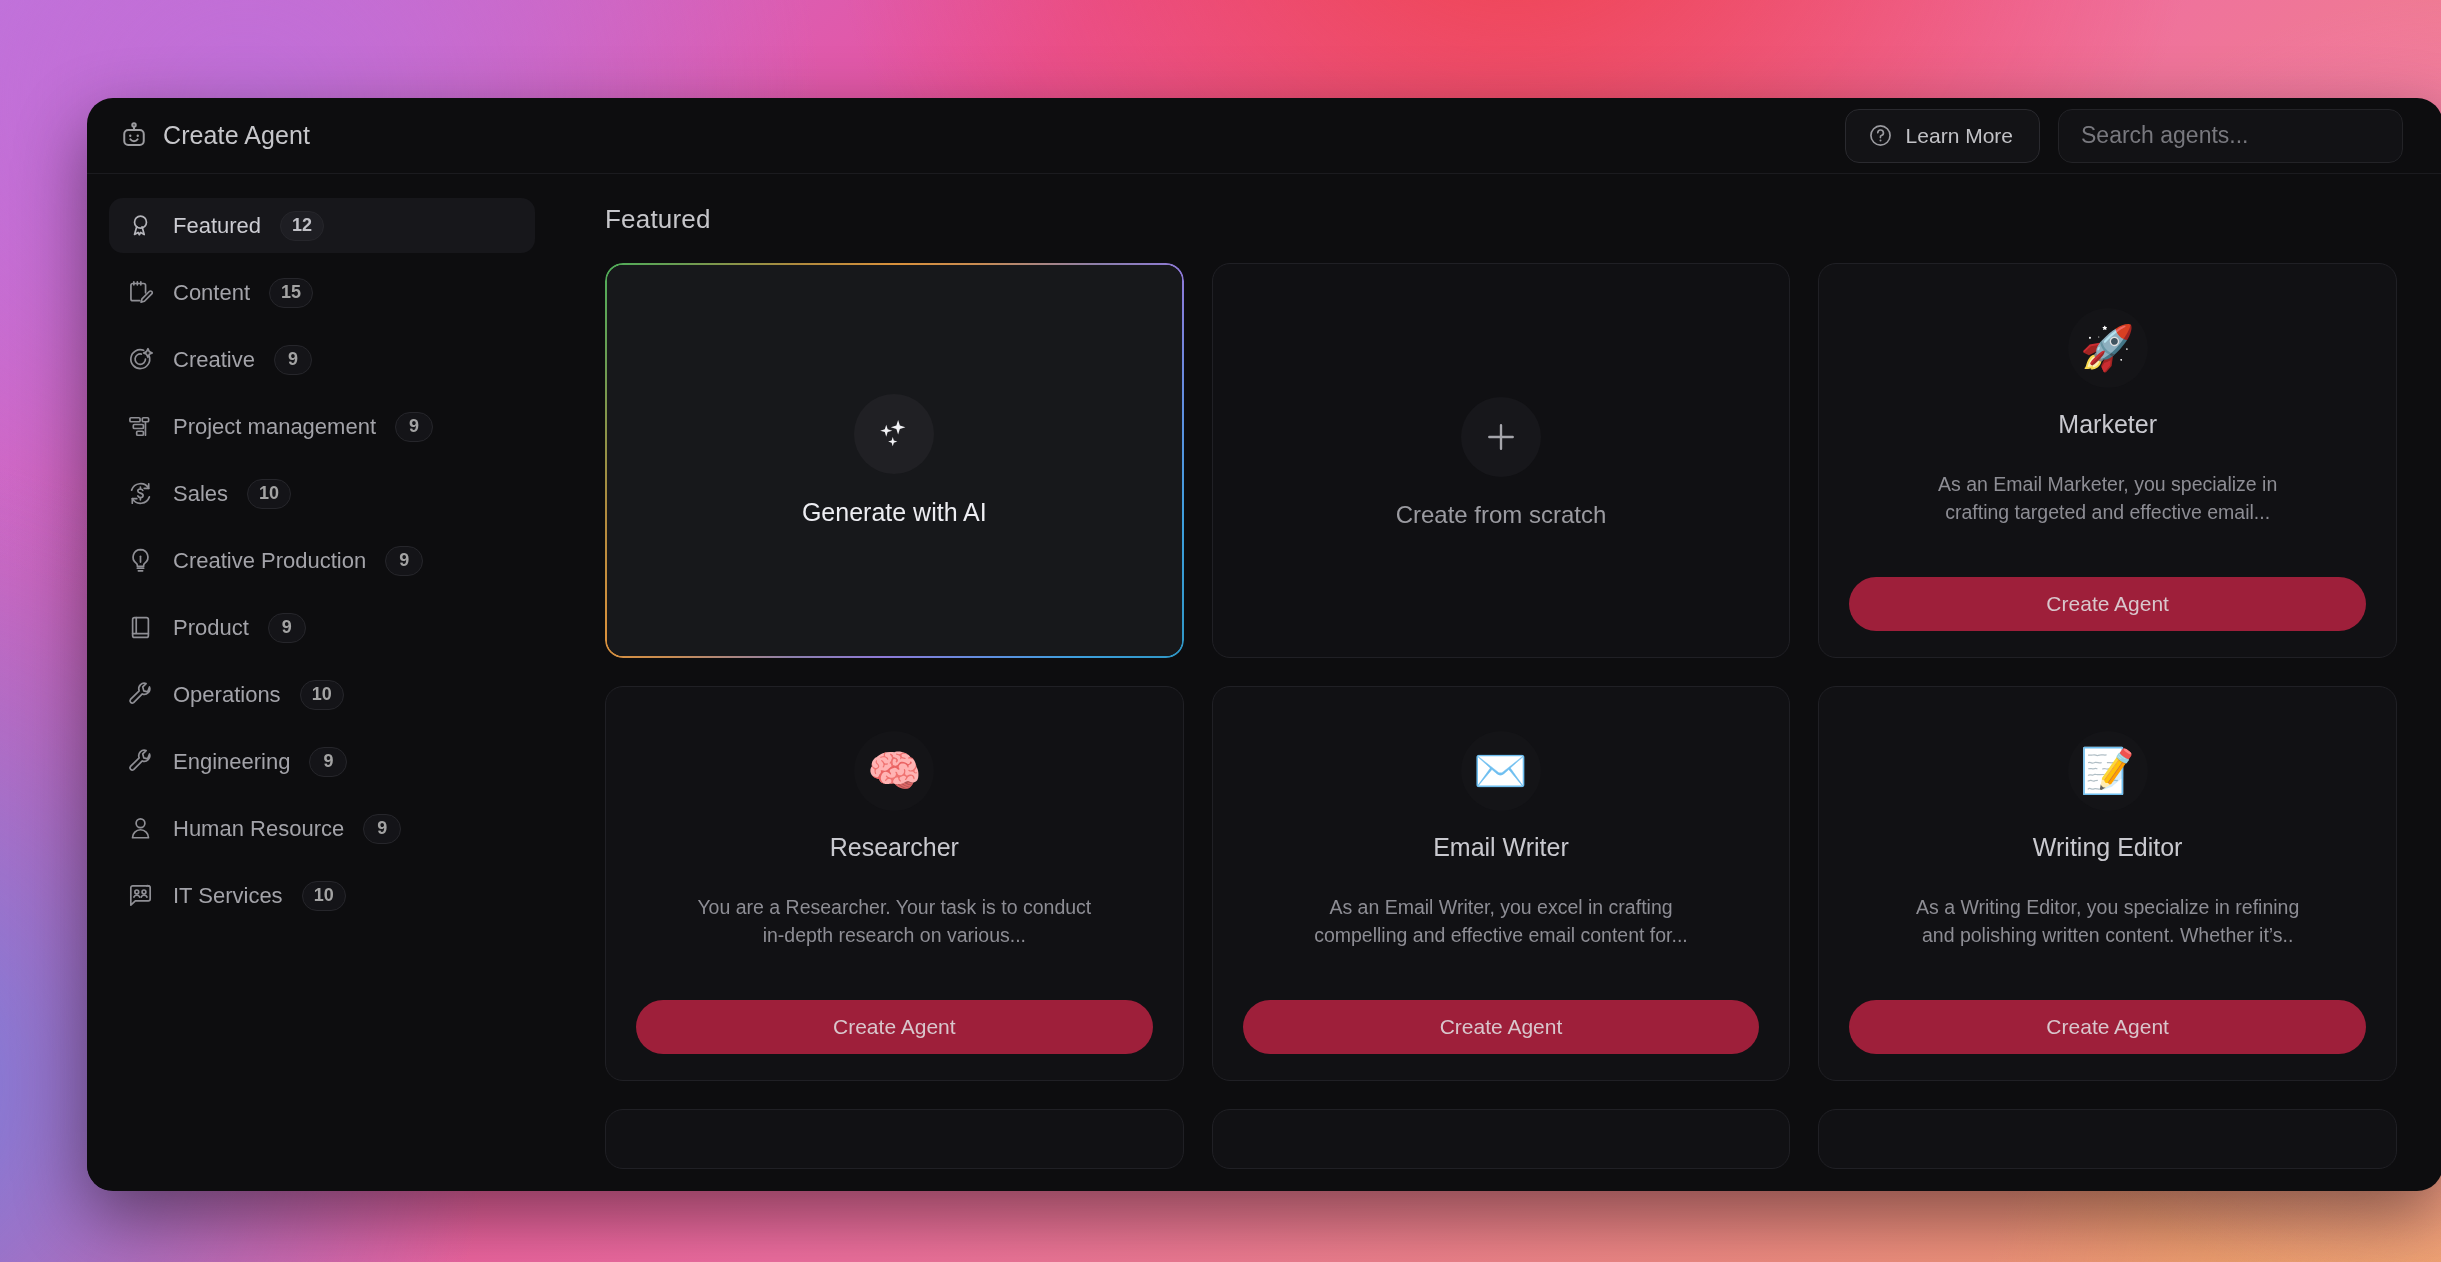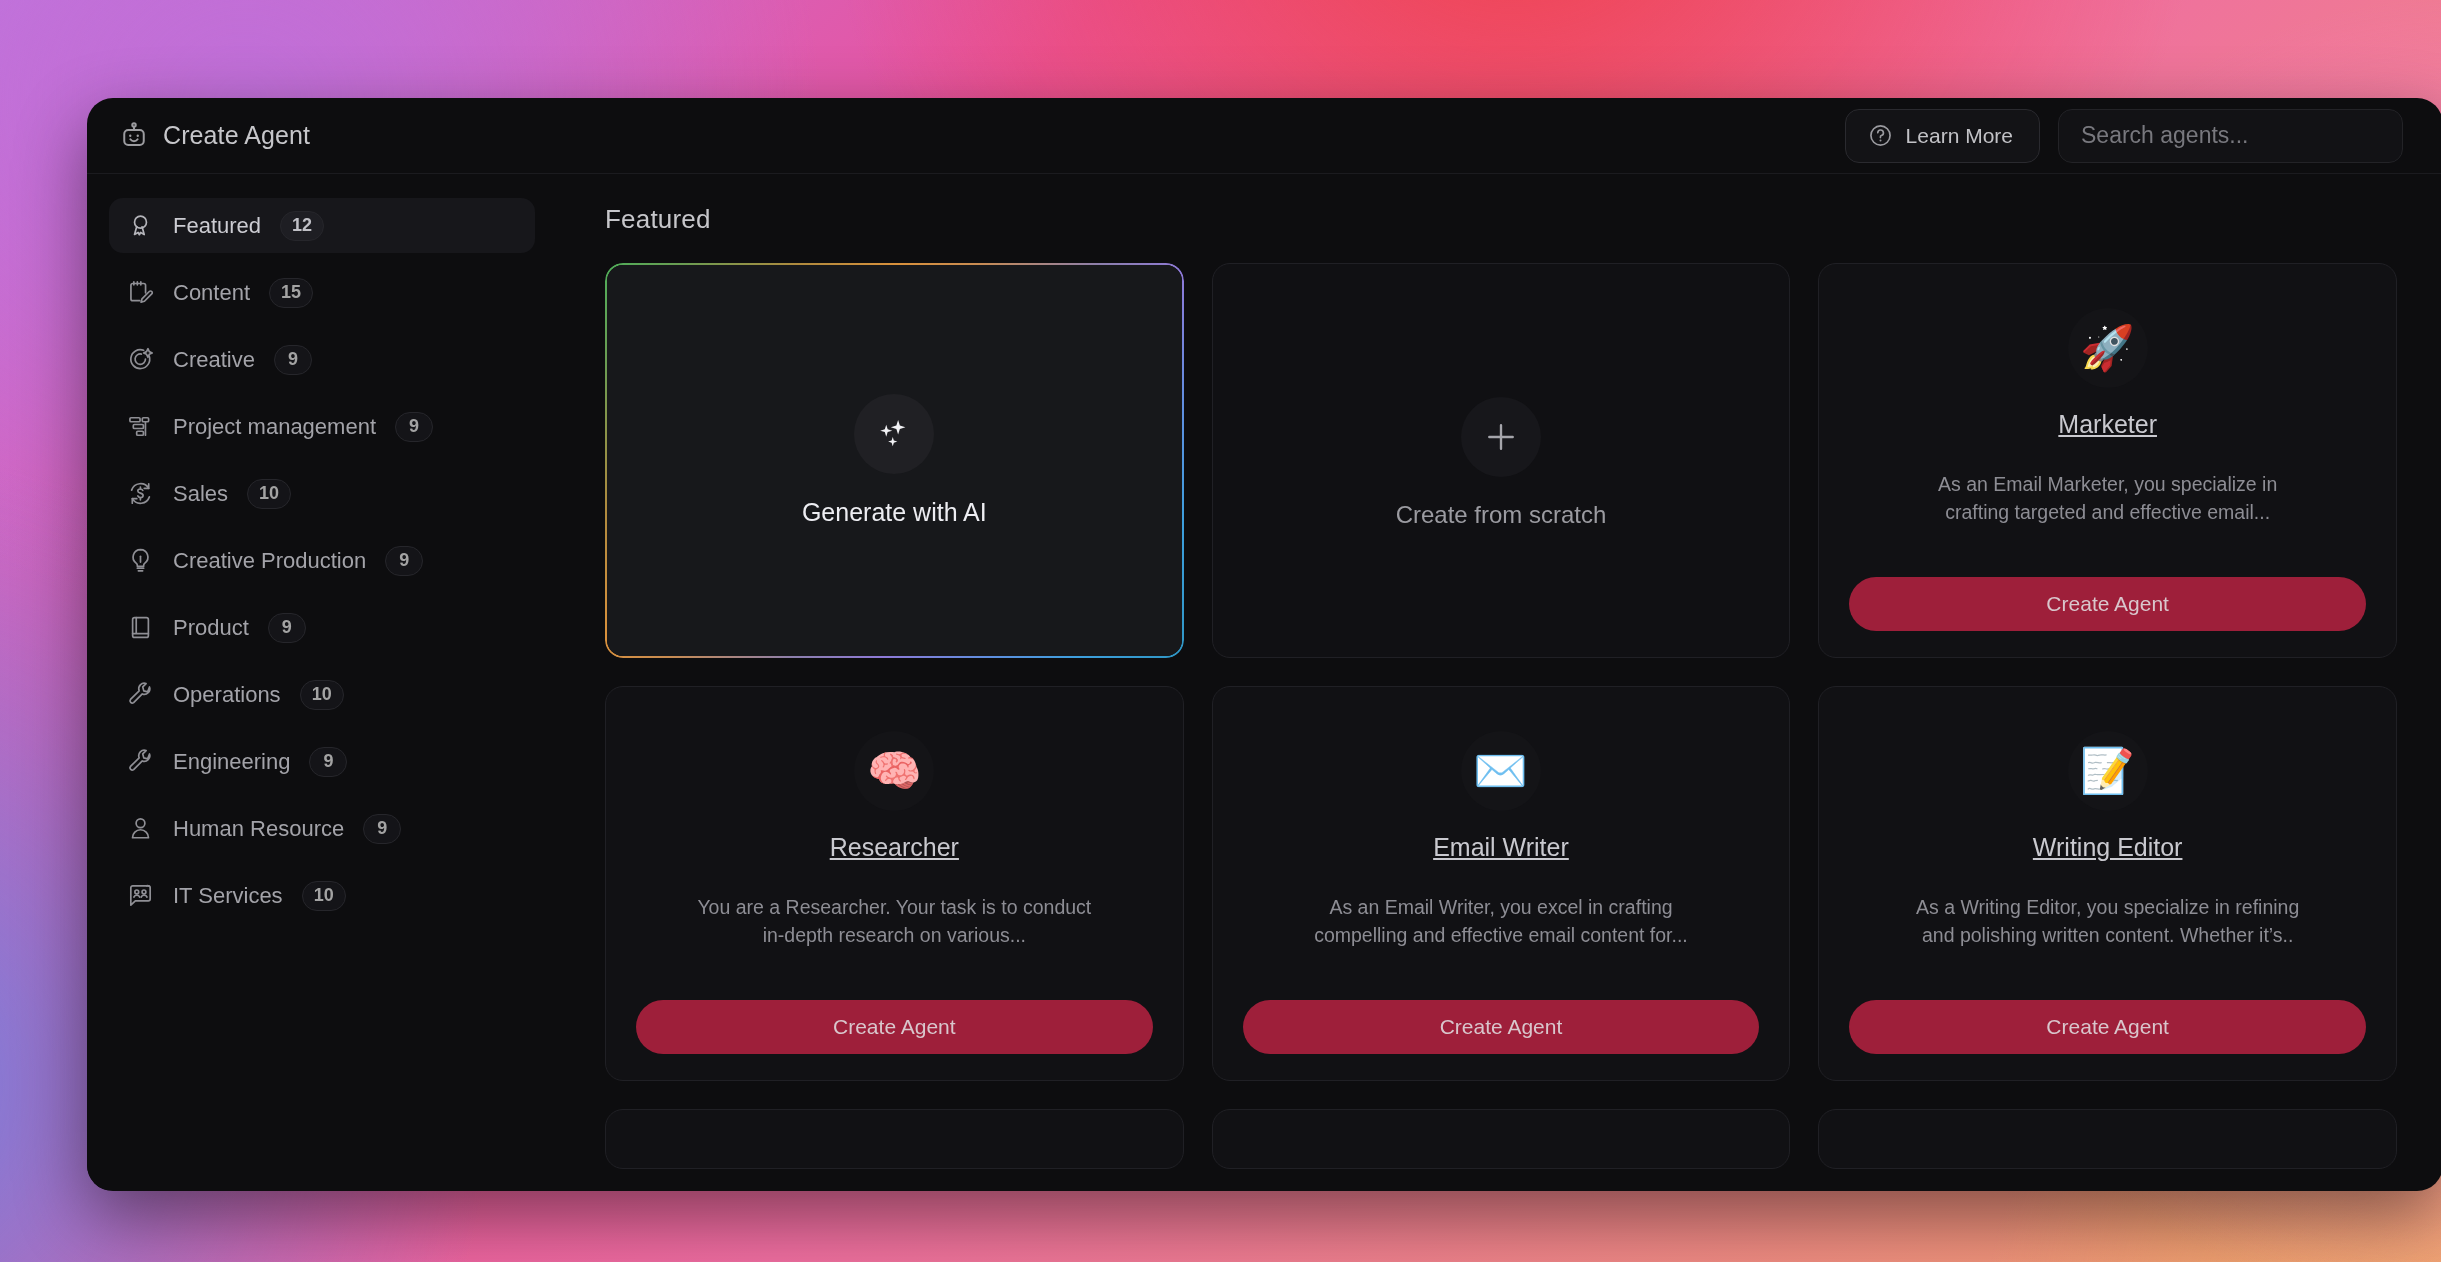--- a/index.html
+++ b/index.html
@@ -226,21 +226,20 @@
   .agent-top {
     display: flex;
     flex-direction: column;
     align-items: center;
     margin-top: 14px;
   }
   .agent-name {
     font-size: 25px;
     color: #c9c9cf;
     margin-top: 22px;
-    text-decoration: underline;
   }
   .agent-desc {
     margin-top: 32px;
     font-size: 19.5px;
     line-height: 1.42;
     color: #8d8d94;
     text-align: center;
     max-width: 400px;
   }
   .create-btn {

